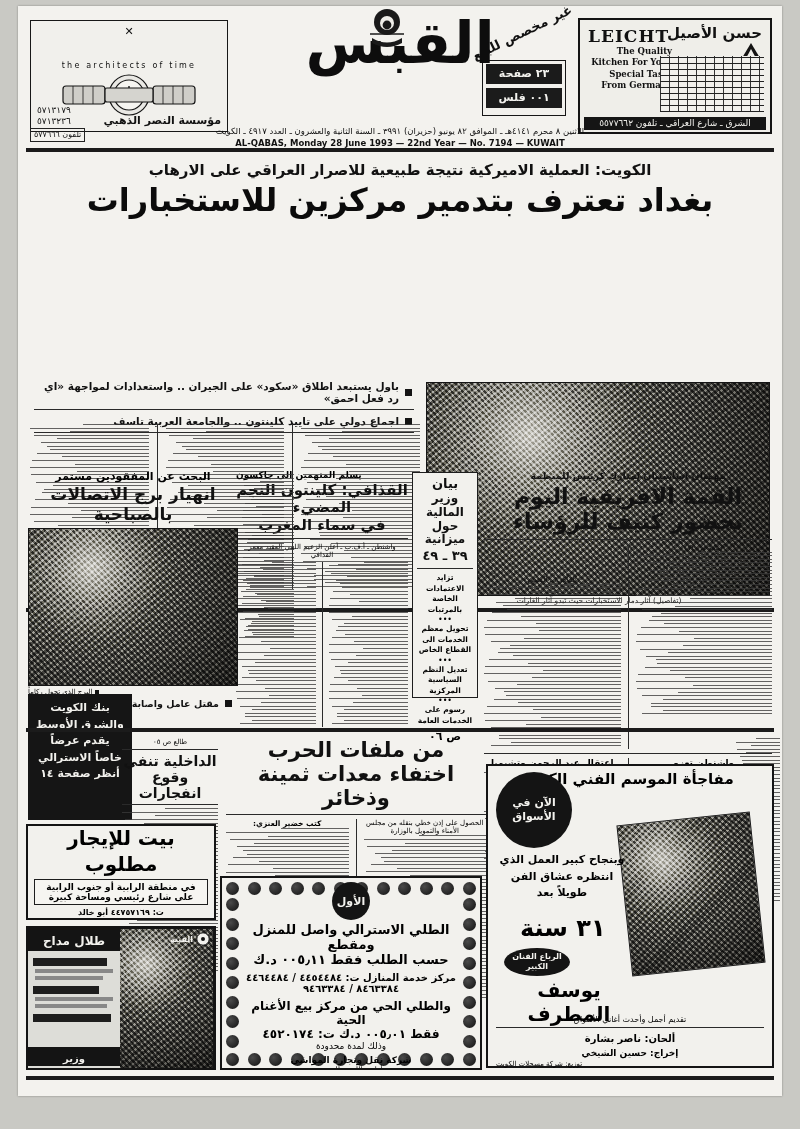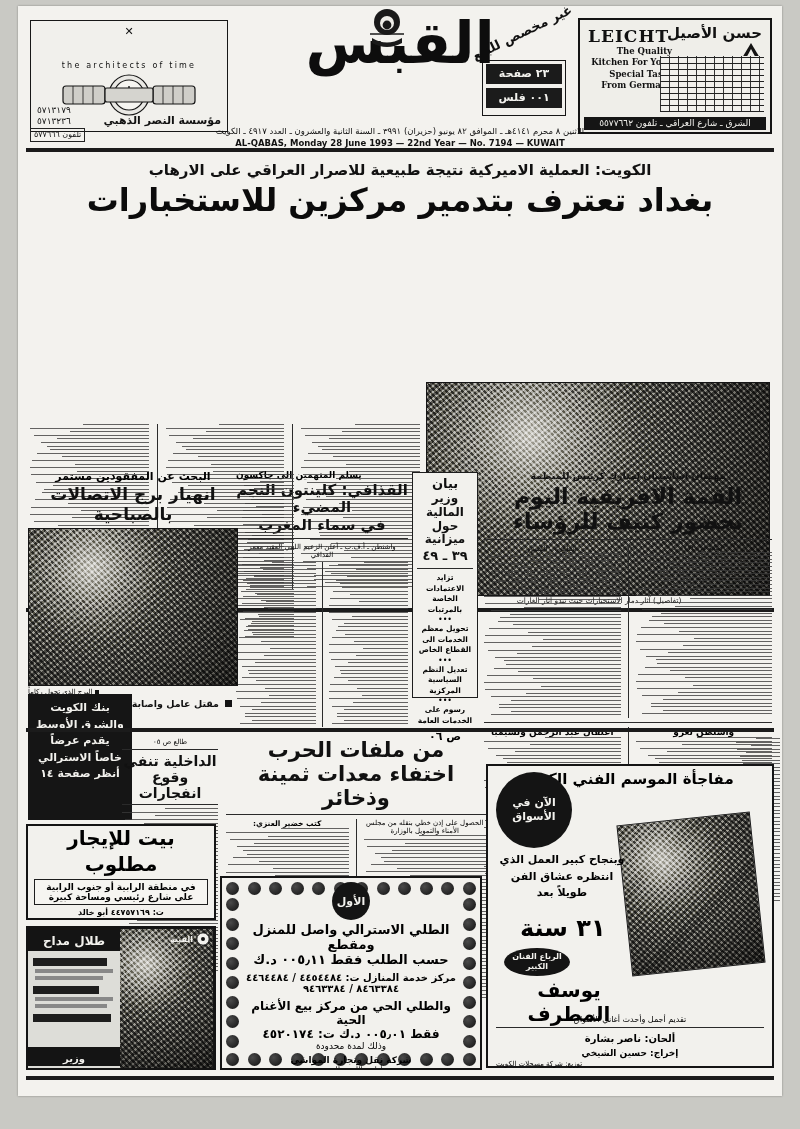--- a/index.html
+++ b/index.html
@@ -169,20 +169,32 @@
       <div id="date-en">AL-QABAS, Monday 28 June 1993 — 22nd Year — No. 7194 — KUWAIT</div>
     </div>
 
     <div class="hrthick" style="position:absolute;left:8px;right:8px;top:142px;"></div>
   </div>
 
   <div id="lead">
     <div id="kicker" class="ar">الكويت: العملية الاميركية نتيجة طبيعية للاصرار العراقي على الارهاب</div>
     <div id="mainhead" class="ar hdl">بغداد تعترف بتدمير مركزين للاستخبارات</div>
 
+    <div style="position:absolute;right:364px;left:12px;top:222px;">
+      <div class="bullet-line">
+        <span class="bsq"></span>
+        <span class="ar">باول يستبعد اطلاق «سكود» على الجيران .. واستعدادات لمواجهة «اي رد فعل احمق»</span>
+      </div>
+      <div class="hr2" style="margin:3px 4px;"></div>
+      <div class="bullet-line">
+        <span class="bsq"></span>
+        <span class="ar">اجماع دولي على تاييد كلينتون .. والجامعة العربية تاسف</span>
+      </div>
+      <div class="hr2" style="margin:3px 4px;"></div>
+    </div>
 
     <div id="lead-photo" class="photo"></div>
     <div id="lead-cap" class="ar">(تفاصيل) آثار دمار الاستخبارات حيث تبدو آثار الغارات</div>
 
     <div id="lead-cols">
       <div class="c btext">
           <i style="width:55%"></i>
           <i style="width:100%"></i>
           <i style="width:66%"></i>
           <i style="width:97%"></i>
@@ -386,21 +398,21 @@
               <i style="width:95%"></i>
               <i style="width:80%"></i>
               <i style="width:89%"></i>
               <i style="width:89%"></i>
               <i style="width:80%"></i>
               <i style="width:95%"></i>
             </div>
         </div>
         <div class="col-sep"></div>
         <div style="flex:1;">
-          <div class="ar" style="font:7.5px 'DejaVu Sans',sans-serif;text-align:center;color:#111;">القاهرة ـ القبس</div>
+          <div class="ar" style="font:7.5px 'DejaVu Sans',sans-serif;text-align:center;color:#111;margin-top:31px;">القاهرة ـ القبس</div>
           <div class="btext">
               <i style="width:55%"></i>
               <i style="width:100%"></i>
               <i style="width:66%"></i>
               <i style="width:97%"></i>
               <i style="width:77%"></i>
               <i style="width:91%"></i>
               <i style="width:86%"></i>
               <i style="width:83%"></i>
               <i style="width:94%"></i>

